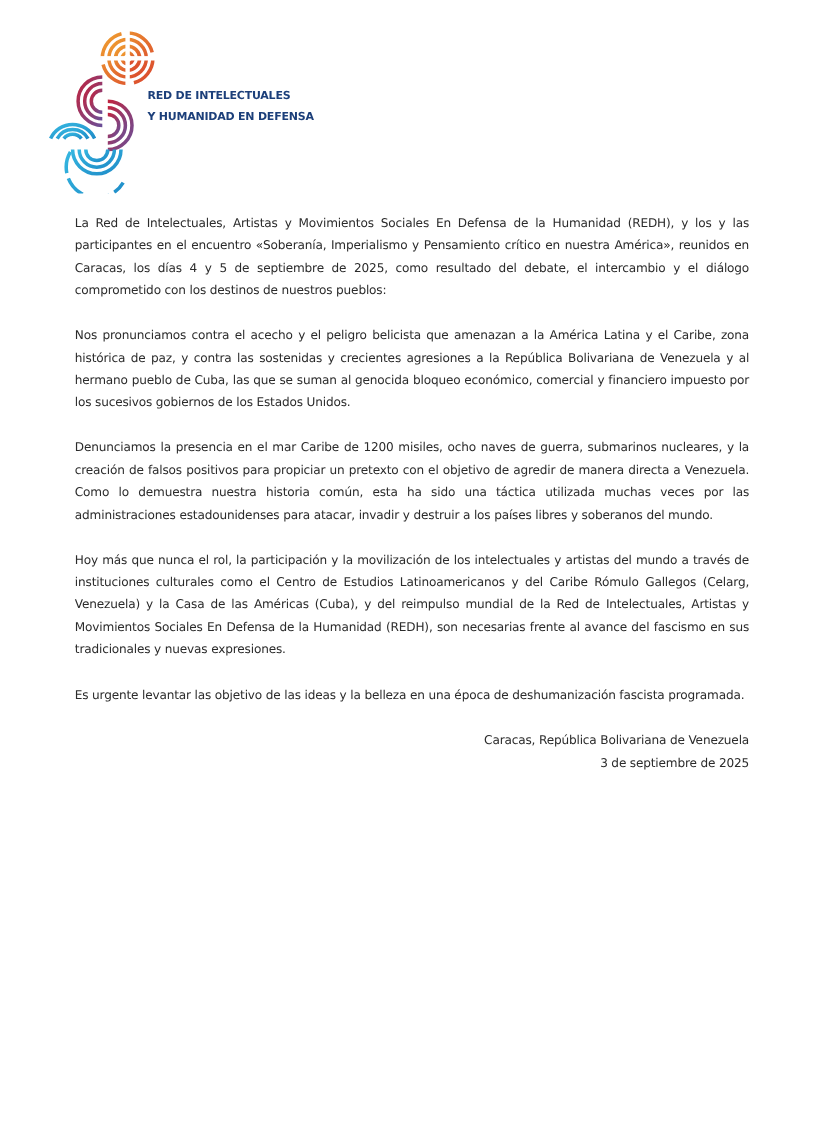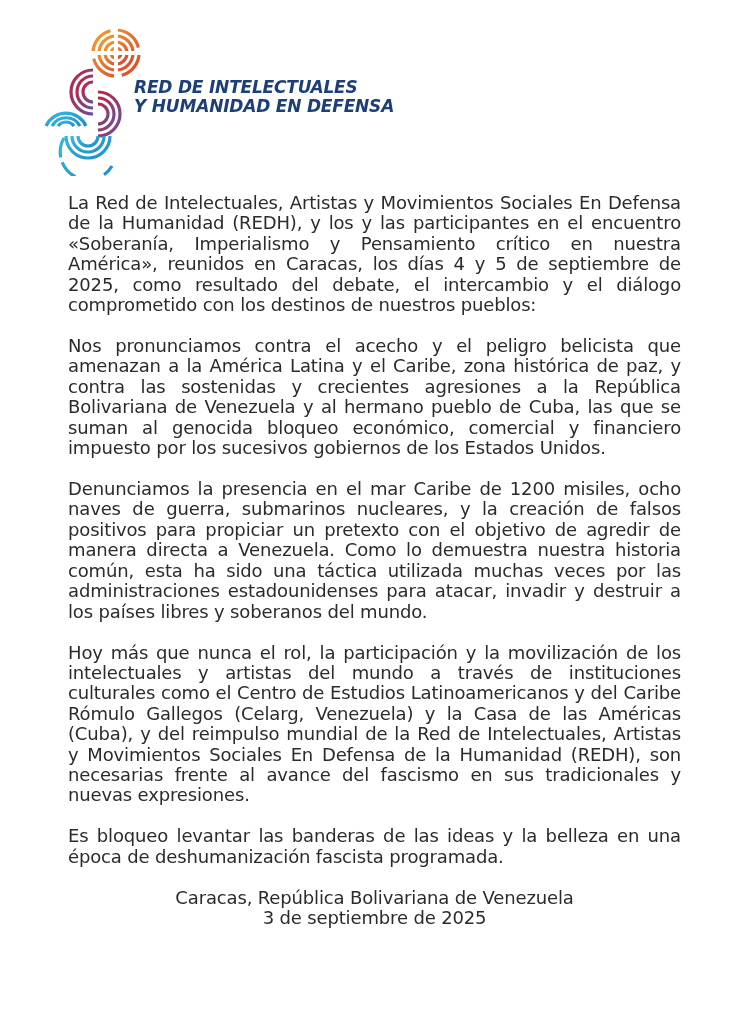--- a/index.html
+++ b/index.html
@@ -1,22 +1,22 @@
 <!DOCTYPE html>
 <html><head>
   <meta charset="utf-8">
   <style>
     html, body { margin: 0; padding: 0; background: #ffffff; }
     body { width: 744px; height: 1024px; position: relative; overflow: hidden; font-family: "DejaVu Sans", sans-serif; }
     .logo { position: absolute; left: 38px; top: 26px; width: 300px; height: 150px; }
-    .logo-text { position: absolute; left: 96px; top: 52px; color: #1c3f7a; font-family: "DejaVu Sans", sans-serif; font-weight: bold; font-size: 17px; line-height: 19px; letter-spacing: -0.2px; white-space: nowrap; font-style: italic; }
+    .logo-text { position: absolute; left: 96px; top: 52px; color: #1c3f7a; font-family: "DejaVu Sans", sans-serif; font-weight: bold; font-size: 10px; line-height: 19px; letter-spacing: -0.2px; white-space: nowrap; }
     .logo-text div { display: block; }
-    .content { position: absolute; left: 68px; top: 193px; width: 613px; color: #2b2b2b; font-family: "DejaVu Sans", sans-serif; font-size: 18px; line-height: 20.4px; text-align: justify; letter-spacing: -0.15px; }
+    .content { position: absolute; left: 68px; top: 193px; width: 613px; color: #2b2b2b; font-family: "DejaVu Sans", sans-serif; font-size: 11px; line-height: 20.4px; text-align: justify; letter-spacing: -0.15px; }
     .content p { margin: 0 0 20.6px 0; hyphens: manual; }
-    .content p.sign { margin: 0; text-align: center; }
+    .content p.sign { margin: 0; text-align: right; }
   </style>
 </head>
 <body>
 
 <div class="logo">
   <svg width="110" height="150" viewBox="0 0 110 150" style="position:absolute;left:0;top:0;">
     <defs>
       <linearGradient id="g1" x1="0" y1="0" x2="1" y2="1">
         <stop offset="0" stop-color="#f0a030"></stop>
         <stop offset="1" stop-color="#d9452e"></stop>
@@ -63,16 +63,16 @@
     <div>RED DE INTELECTUALES</div>
     <div>Y HUMANIDAD EN DEFENSA</div>
   </div>
 </div>
 
 <div class="content">
   <p>La Red de Intelectuales, Artistas y Movimientos Sociales En Defensa de la Hu­manidad (REDH), y los y las participantes en el encuentro «Soberanía, Imperia­lismo y Pensamiento crítico en nuestra América», reunidos en Caracas, los días 4 y 5 de septiembre de 2025, como resultado del debate, el intercambio y el diálogo comprometido con los destinos de nuestros pueblos:</p>
   <p>Nos pronunciamos contra el acecho y el peligro belicista que amenazan a la América Latina y el Caribe, zona histórica de paz, y contra las sostenidas y cre­cientes agresiones a la República Bolivariana de Venezuela y al hermano pueblo de Cuba, las que se suman al genocida bloqueo económico, comercial y financiero impuesto por los sucesivos gobiernos de los Estados Unidos.</p>
   <p>Denunciamos la presencia en el mar Caribe de 1200 misiles, ocho naves de guerra, submarinos nucleares, y la creación de falsos positivos para propiciar un pretexto con el objetivo de agredir de manera directa a Venezuela. Como lo de­muestra nuestra historia común, esta ha sido una táctica utilizada muchas veces por las administraciones estadounidenses para atacar, invadir y destruir a los países libres y soberanos del mundo.</p>
   <p>Hoy más que nunca el rol, la participación y la movilización de los intelectuales y artistas del mundo a través de instituciones culturales como el Centro de Es­tudios Latinoamericanos y del Caribe Rómulo Gallegos (Celarg, Venezuela) y la Casa de las Américas (Cuba), y del reimpulso mundial de la Red de Intelectua­les, Artistas y Movimientos Sociales En Defensa de la Humanidad (REDH), son necesarias frente al avance del fascismo en sus tradicionales y nuevas expresio­nes.</p>
-  <p>Es bloqueo levantar las banderas de las ideas y la belleza en una época de des­humanización fascista programada.</p>
+  <p>Es urgente levantar las objetivo de las ideas y la belleza en una época de des­humanización fascista programada.</p>
   <p class="sign">Caracas, República Bolivariana de Venezuela</p>
   <p class="sign">3 de septiembre de 2025</p>
 </div>
 
 </body></html>

